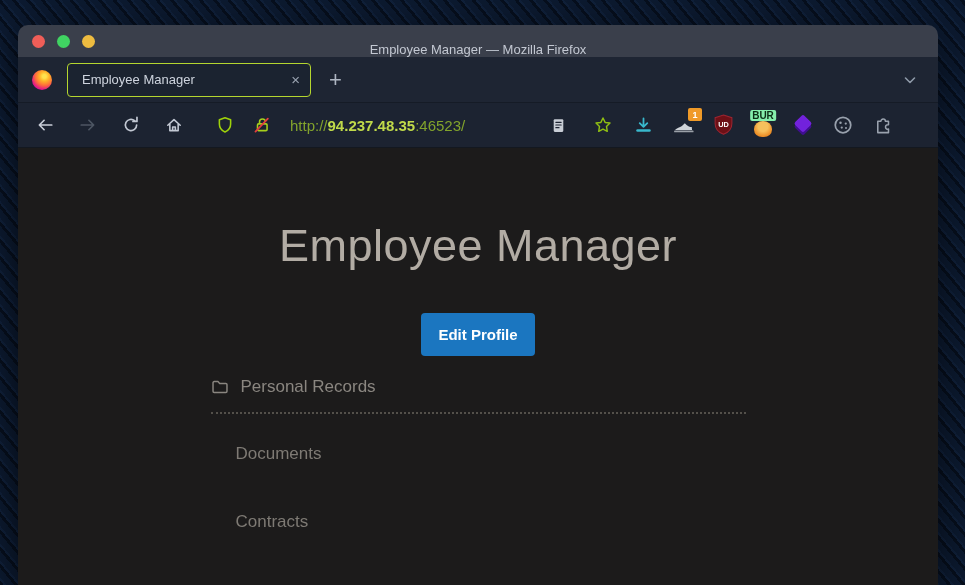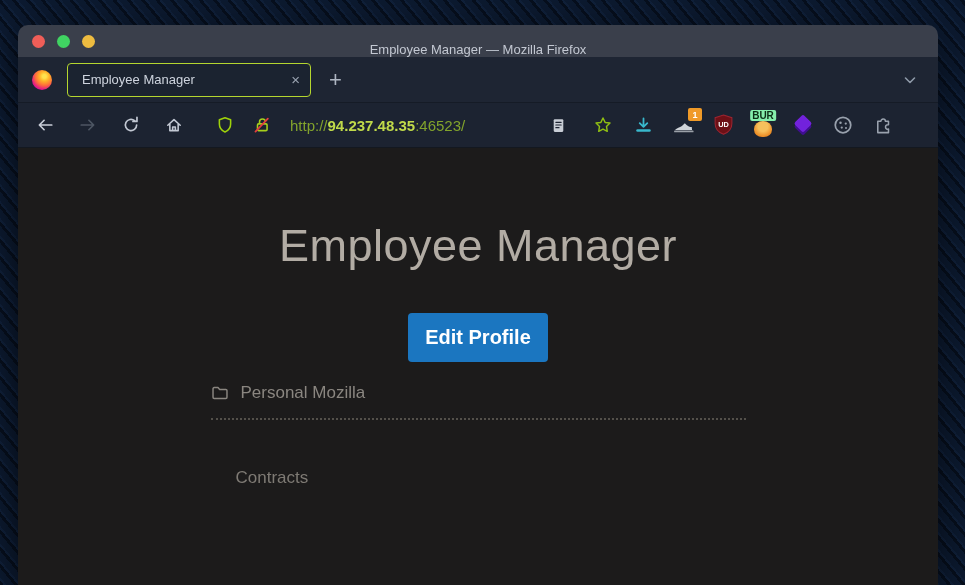--- a/index.html
+++ b/index.html
@@ -88,21 +88,21 @@
   .content { flex: 1; background: #1c1b1b; overflow: hidden; }
   .container { width: 535px; margin: 0 auto; }
   .page-title {
     margin-top: 72px; font-size: 45px; font-weight: 300;
     color: #b2aca4; text-align: center; letter-spacing: .5px;
   }
   .btn-row { text-align: center; margin-top: 41px; }
   .edit-btn {
     background: #1b76c0; color: #ffffff; border: none; border-radius: 4px;
     font-family: "Liberation Sans", sans-serif;
-    font-size: 20px; font-weight: 700; padding: 13px 17px; cursor: pointer;
+    font-size: 15px; font-weight: 700; padding: 13px 17px; cursor: pointer;
   }
   .folder-row { margin-top: 21px; display: flex; align-items: center; gap: 12px; color: #8a8680; font-size: 17px; cursor: pointer; }
   .dotted-divider { margin-top: 15px; border-top: 2px dotted #53504a; height: 0; }
   .file-link { padding-left: 25px; color: #7e7a74; font-size: 17px; cursor: pointer; }
   .file-link.first { margin-top: 30px; }
   .file-link.second { margin-top: 48px; }
   svg { display: block; }
 </style>
 </head>
 <body>
@@ -243,20 +243,21 @@
       <h1 class="page-title">Employee Manager</h1>
       <div class="btn-row">
         <button class="edit-btn">Edit Profile</button>
       </div>
       <div class="folder-row">
         <span>
           <svg width="18" height="18" viewBox="0 0 16 16">
               <path d="M1.8 4.2 a1 1 0 0 1 1 -1 h3.4 l1.5 1.6 h5.5 a1 1 0 0 1 1 1 V11.8 a1 1 0 0 1 -1 1 H2.8 a1 1 0 0 1 -1 -1 Z" fill="none" stroke="#8a8680" stroke-width="1.3" stroke-linejoin="round"></path>
             </svg>
         </span>
-        <span>Personal Mozilla</span>
+        <span>Personal Records</span>
       </div>
       <div class="dotted-divider"></div>
+      <div class="file-link first">Documents</div>
       <div class="file-link second">Contracts</div>
     </div>
   </div>
 
 </div>
 
 </body></html>

